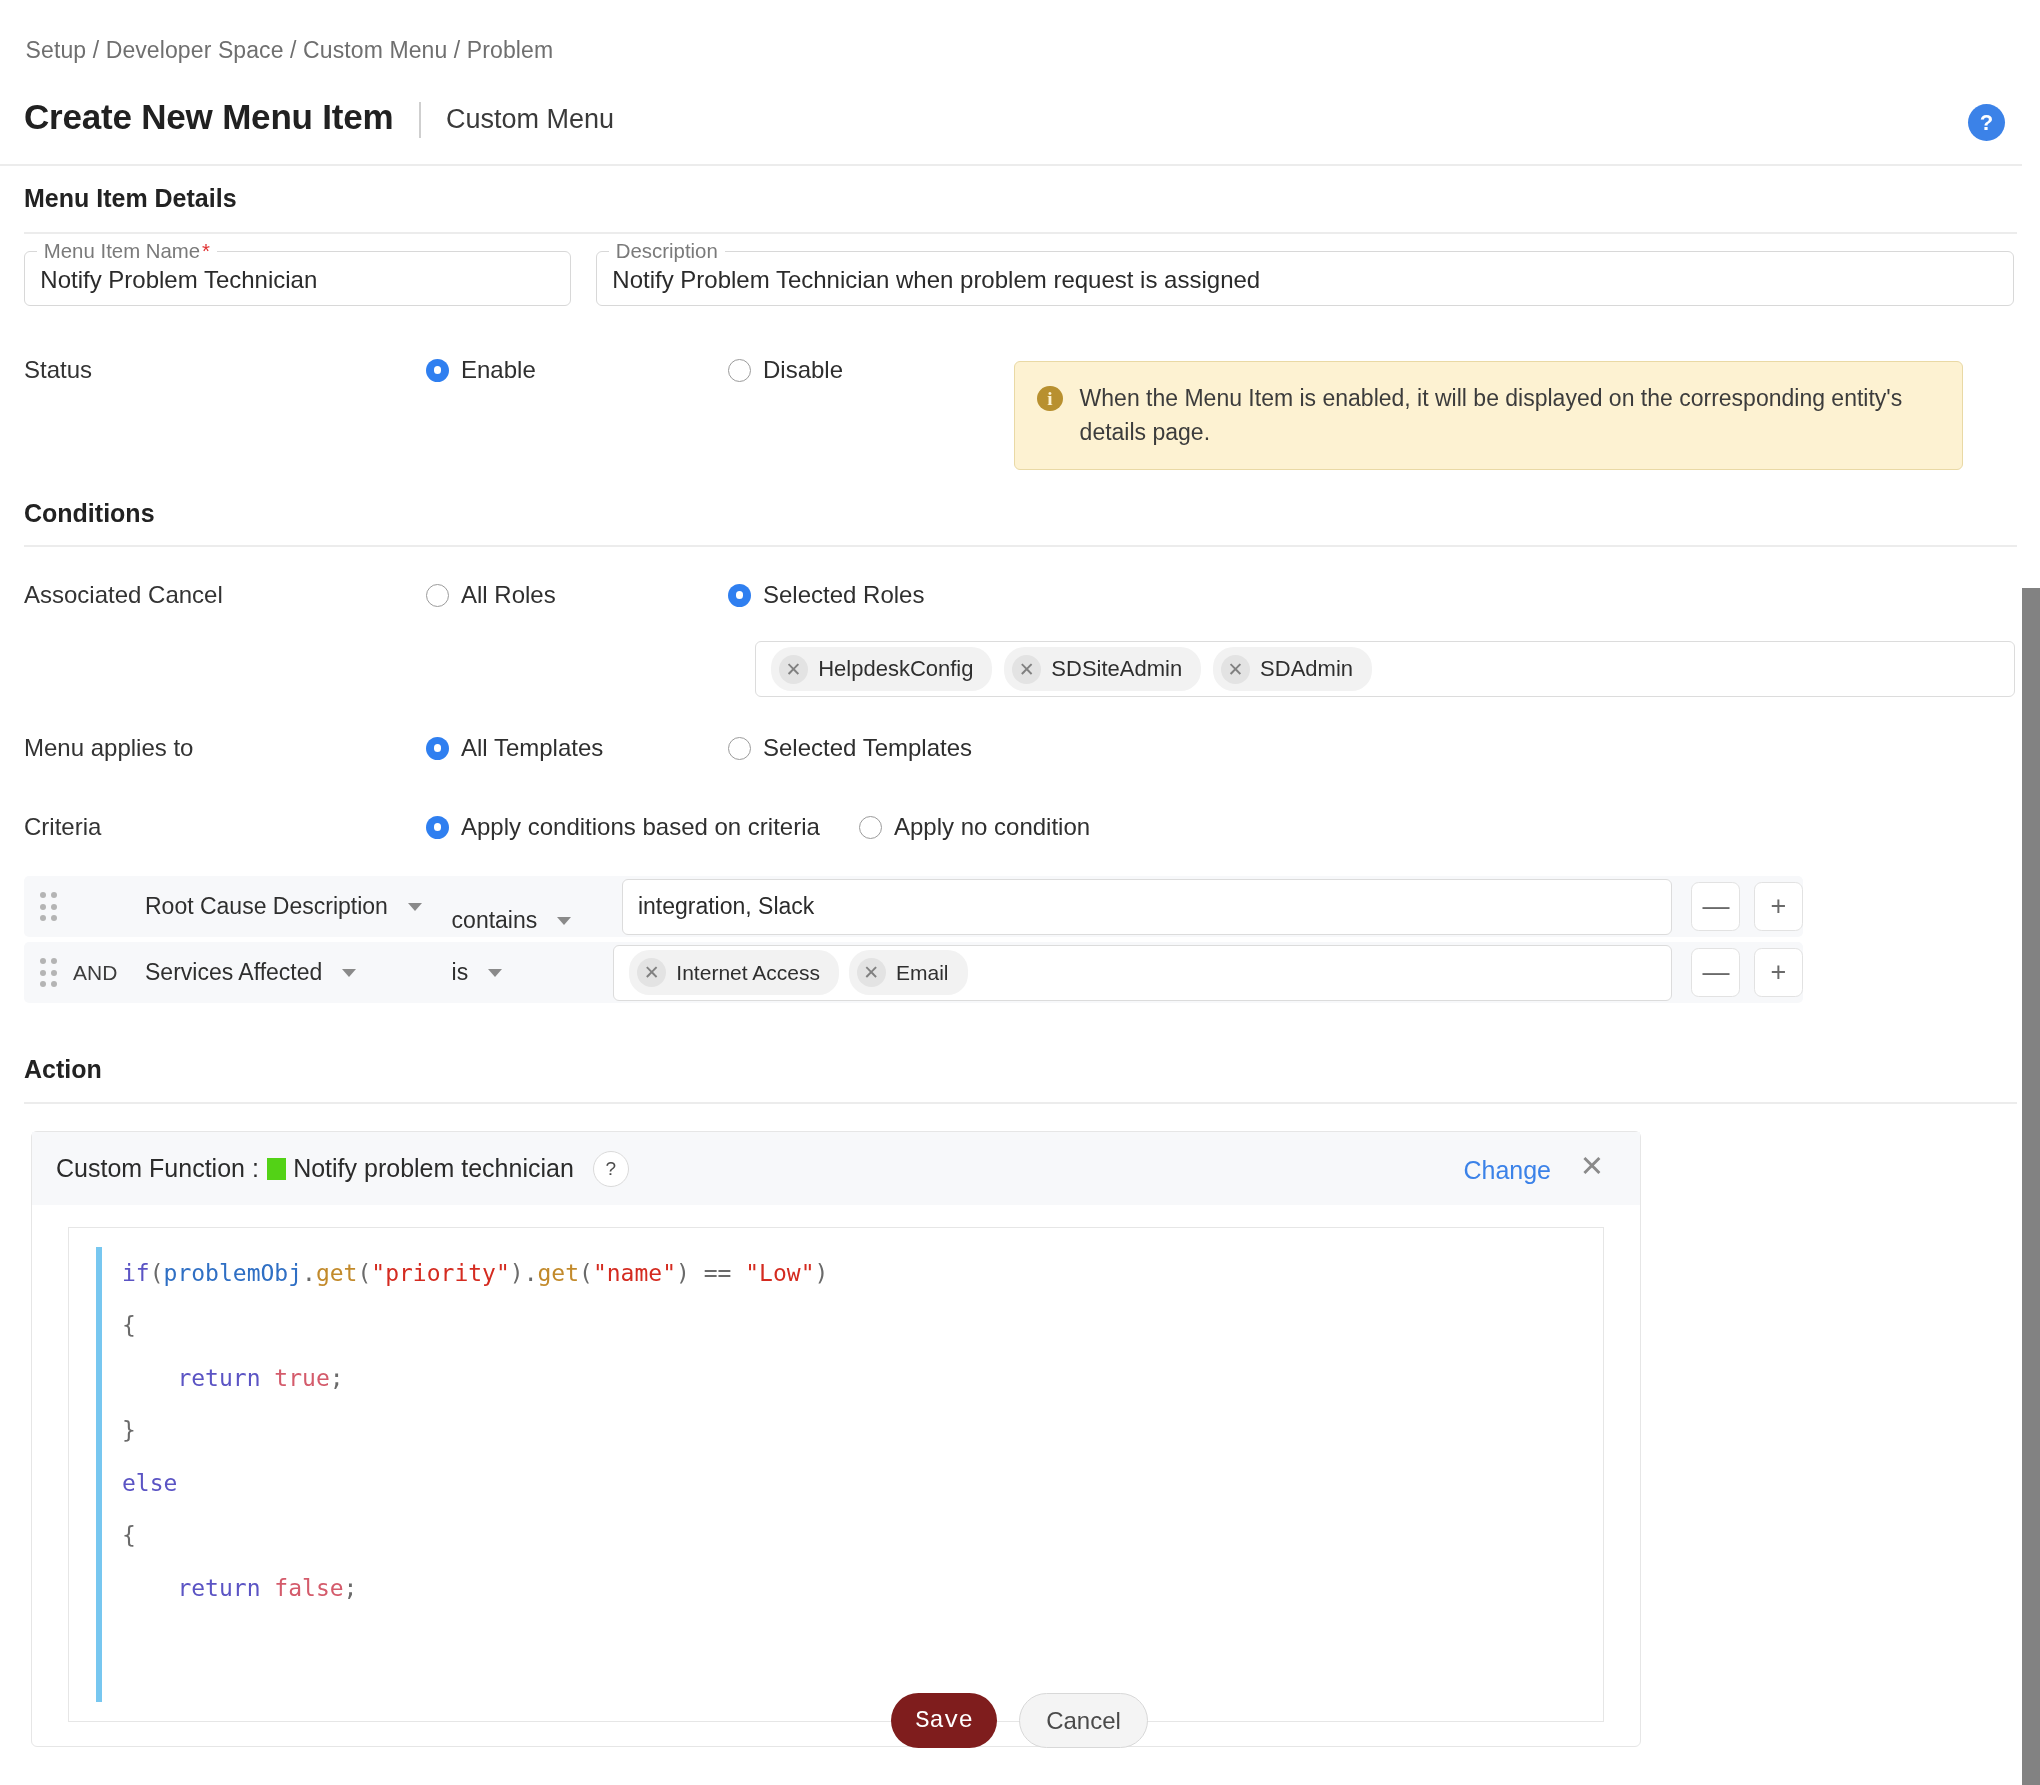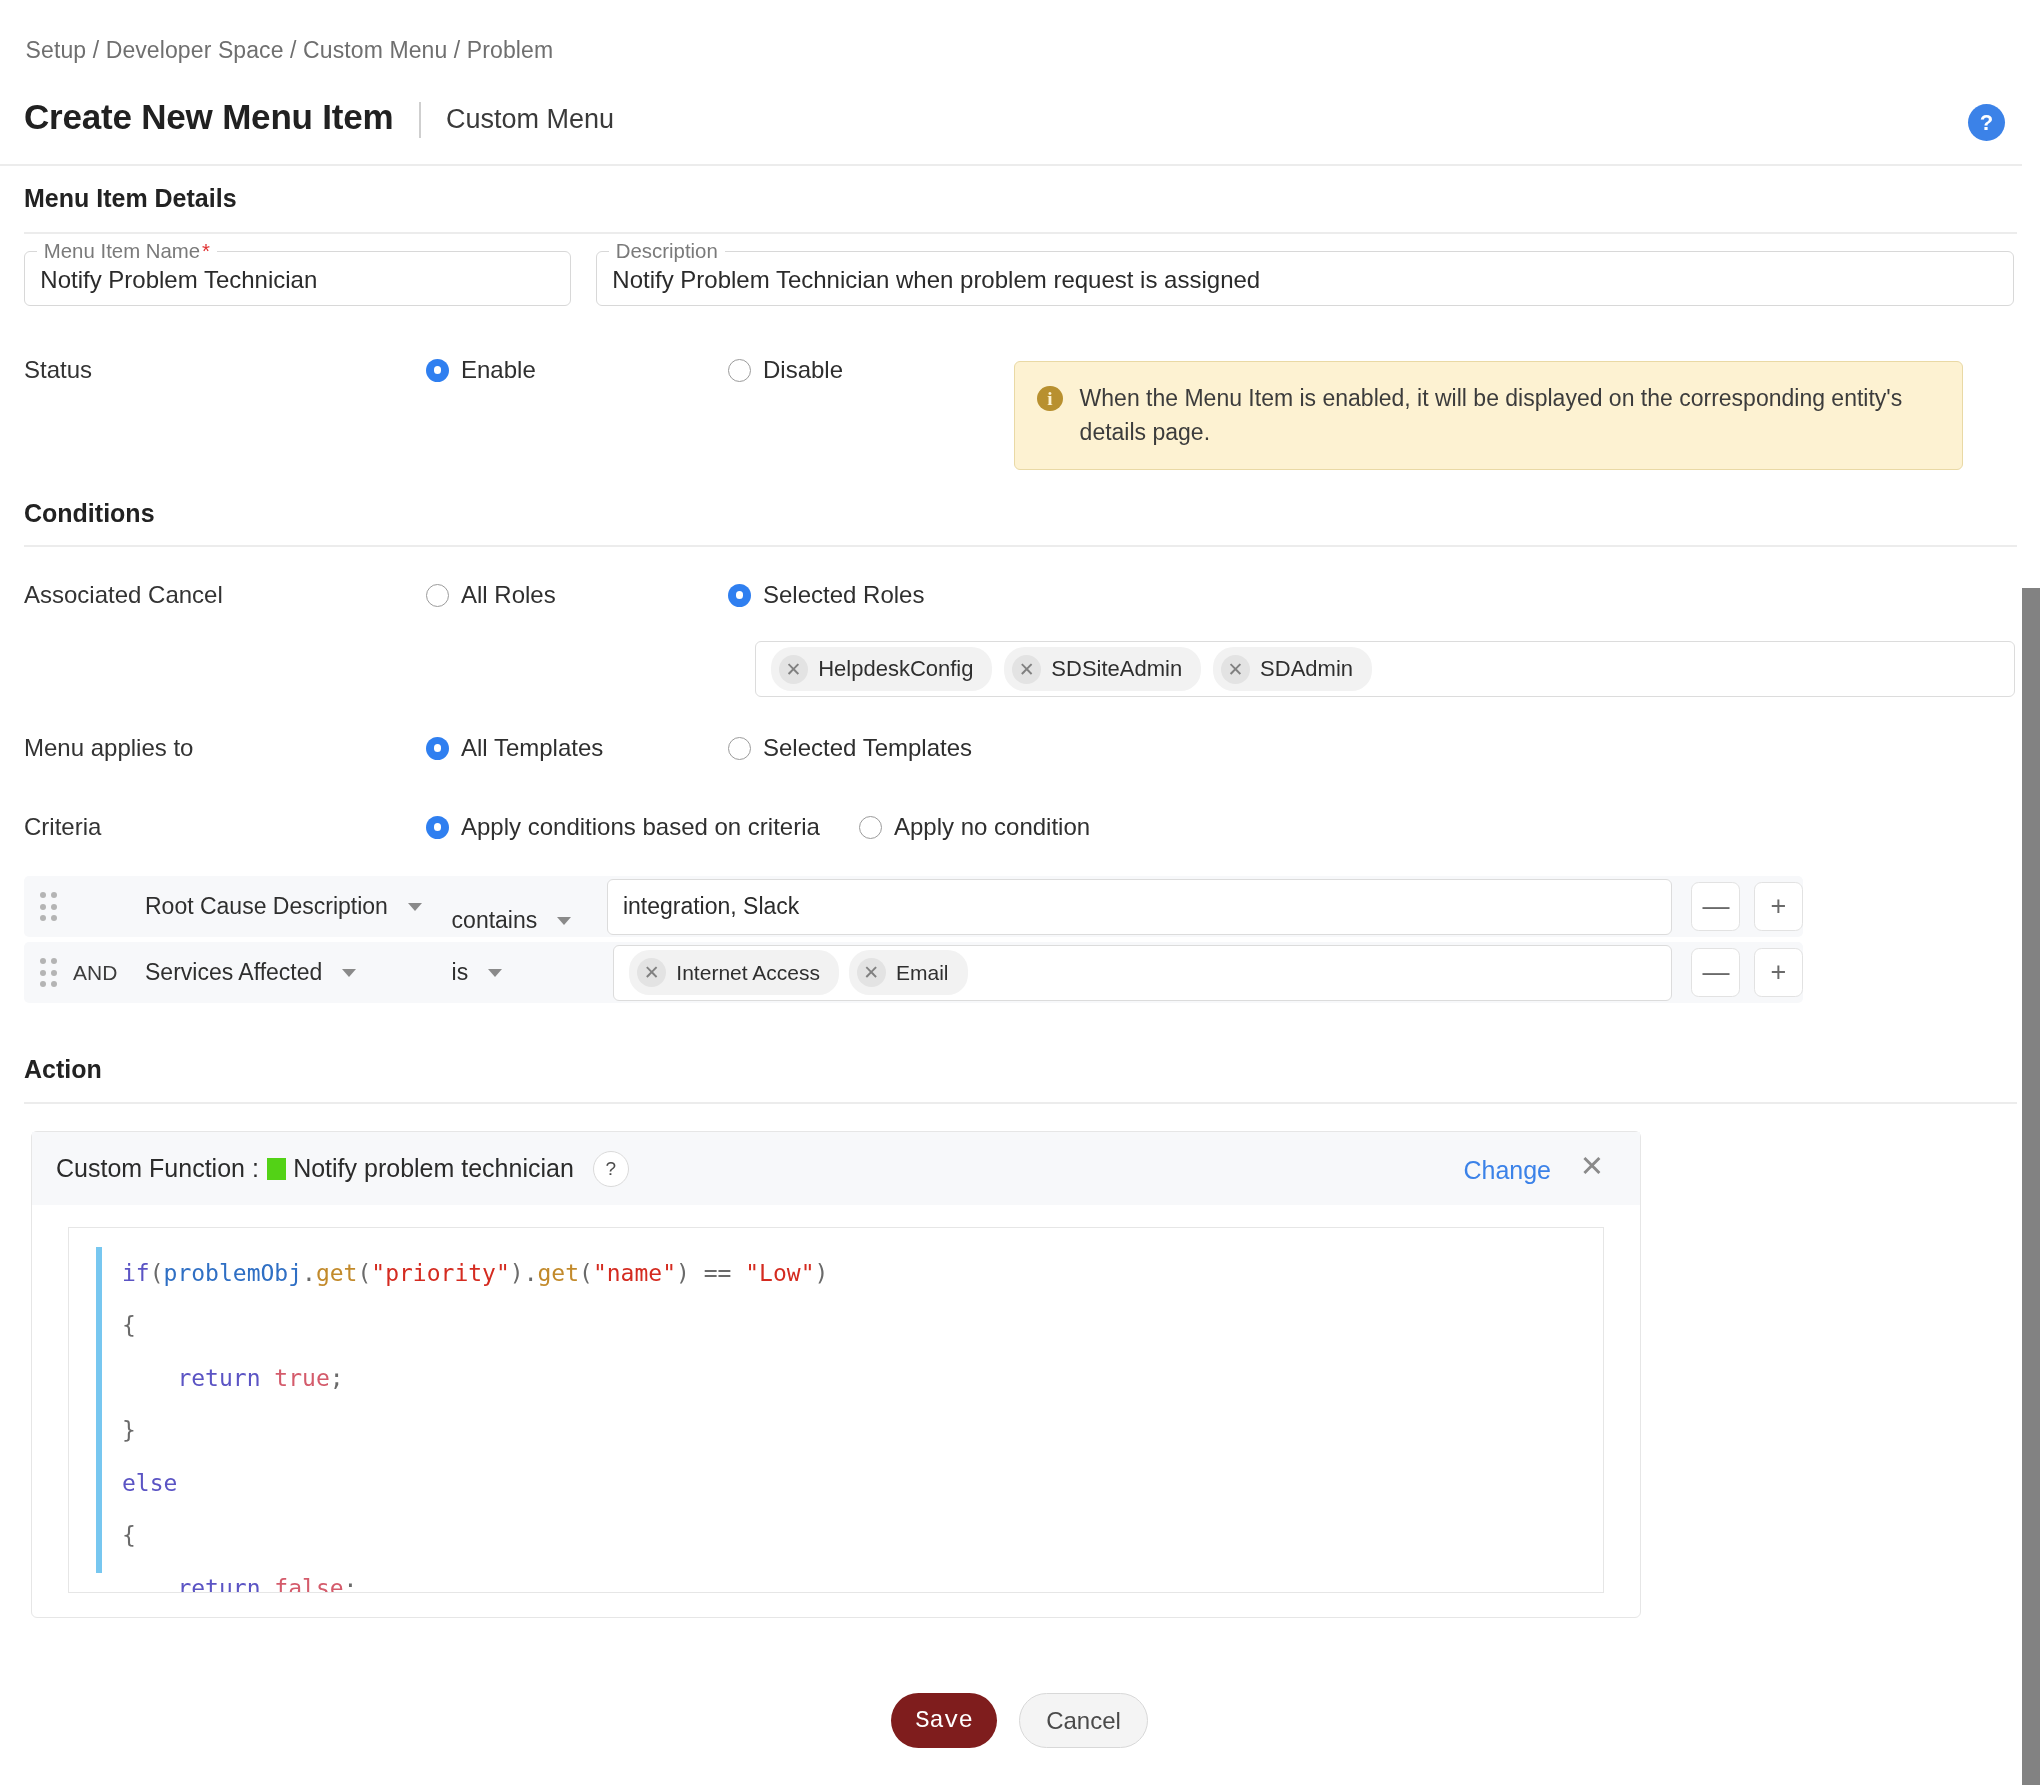--- a/index.html
+++ b/index.html
@@ -272,21 +272,21 @@
     </span>
     <span class="join-op"></span>
     <span class="sel" style="width:281px;">
       <span>Root Cause Description</span>
       <span class="caret"></span>
     </span>
     <span class="sel" style="margin-left:25.6px; width:136px;margin-top:28px;">
       <span>contains</span>
       <span class="caret"></span>
     </span>
-    <span class="crit-input" style="margin-left:19px; width:1072px;">integration, Slack</span>
+    <span class="crit-input" style="margin-left:34px; width:1072px;">integration, Slack</span>
     <span class="sqbtn" style="margin-left:19px;">—</span>
     <span class="sqbtn" style="margin-left:13.6px;">+</span>
   </div>
 
   <div class="crit-row" style="left:24px; top:942px; width:1779px; height:61px;">
     <span class="drag-handle">
       <span class="dots">
           <i></i>
           <i></i>
           <i></i>
@@ -314,21 +314,21 @@
         <span>Email</span>
       </span>
     </span>
     <span class="sqbtn" style="margin-left:19px;">—</span>
     <span class="sqbtn" style="margin-left:13.6px;">+</span>
   </div>
 
   <div class="section-title" style="left:24px; top:1055px;">Action</div>
   <div class="section-rule" style="left:24px; top:1102px; width:1993px;"></div>
 
-  <div class="cf-card" style="left:31px; top:1131px; width:1610px; height:487px;">
+  <div class="cf-card" style="left:31px; top:1131px; width:1610px; height:616px;">
     <div class="cf-head">
       <span class="cf-title">
         <span>Custom Function :</span>
         <span class="green-sq"></span>
         <span>Notify problem technician</span>
       </span>
       <span class="qmark">?</span>
       <span class="cf-change">Change</span>
       <span class="cf-close">✕</span>
     </div>

